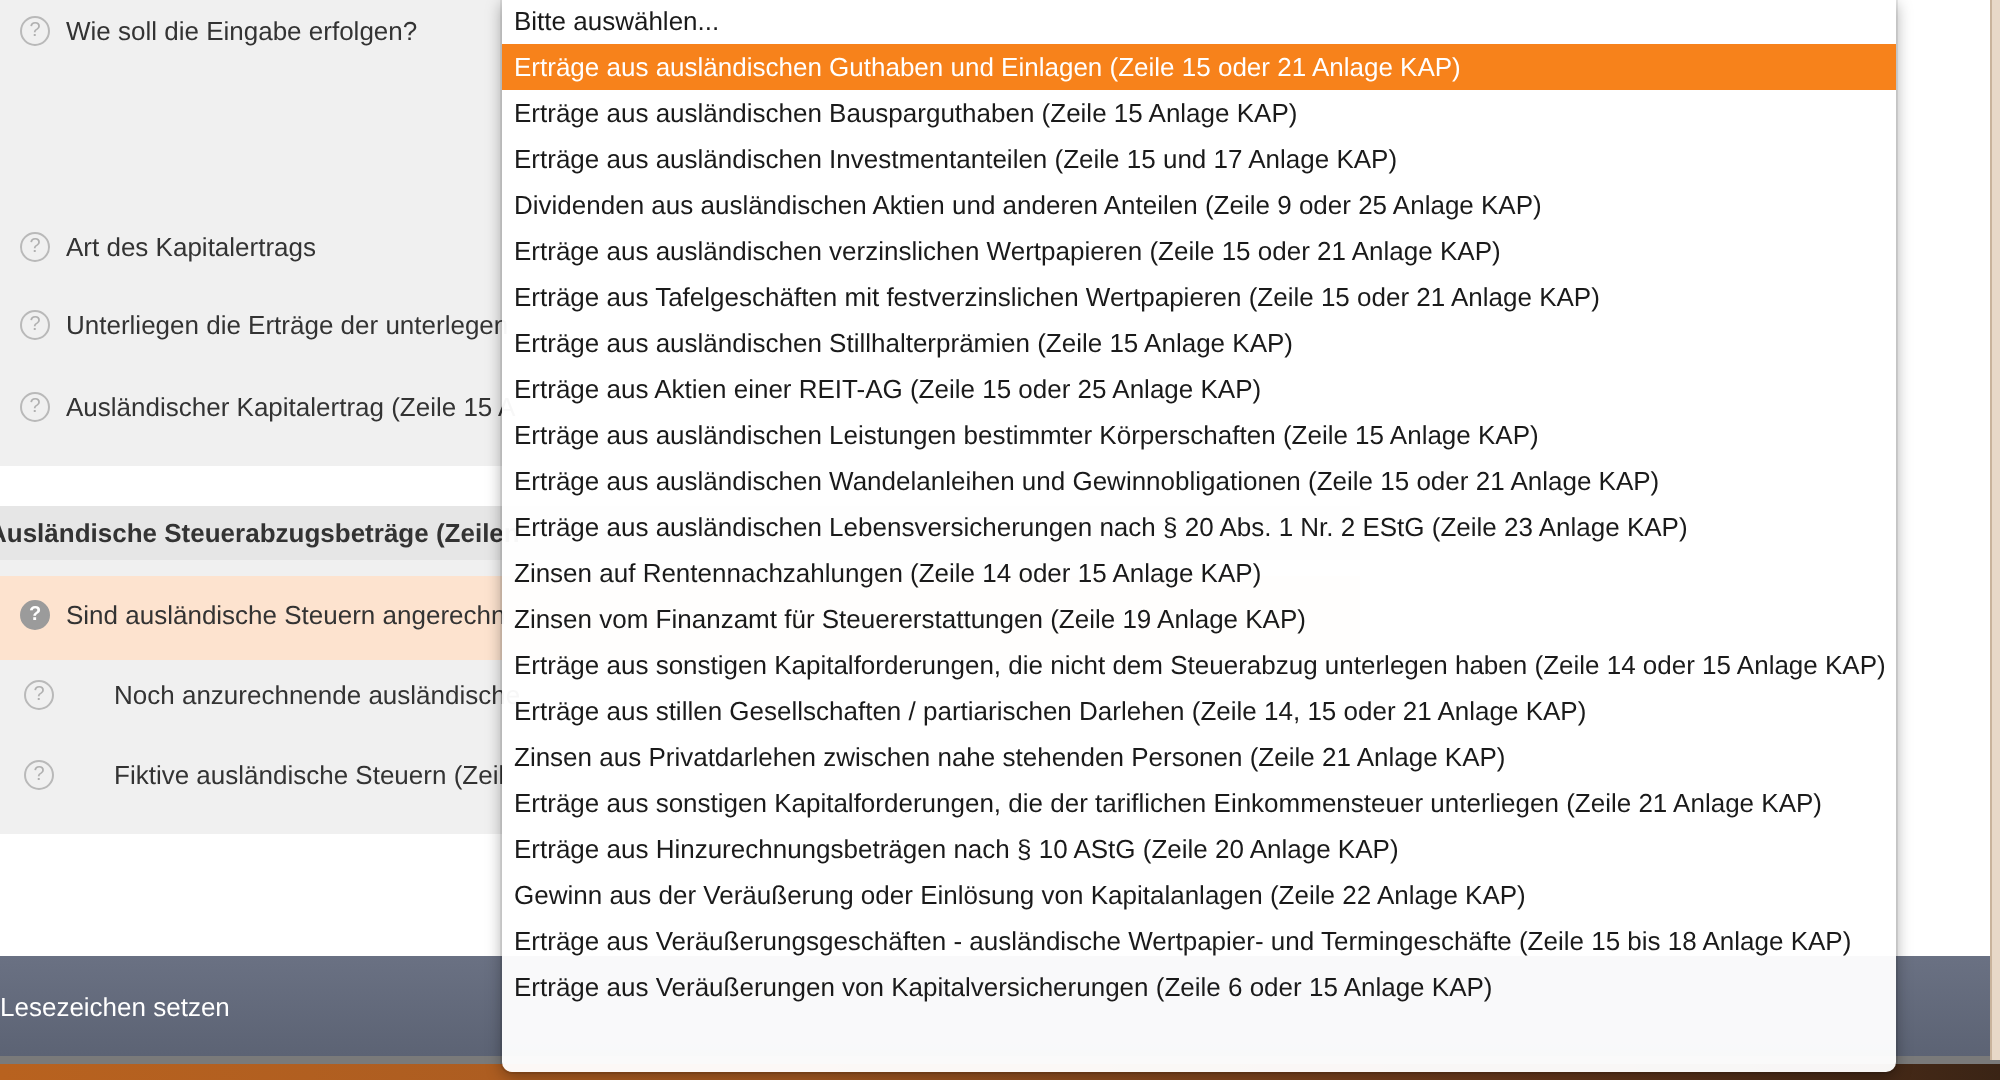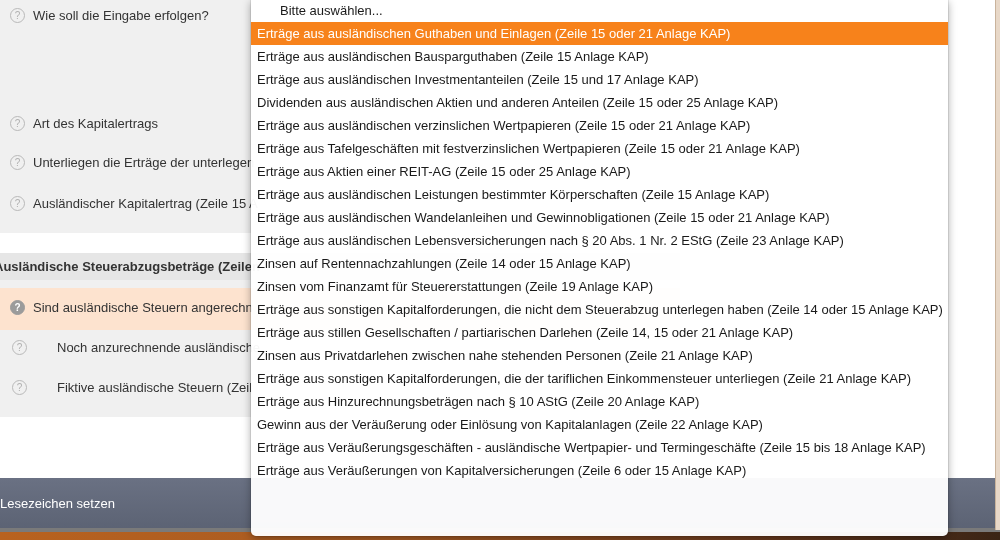--- a/index.html
+++ b/index.html
@@ -85,21 +85,21 @@
       border-radius: 0 0 5px 5px;
       box-shadow: 0 2px 8px rgba(0,0,0,0.35), 0 0 0 1px rgba(0,0,0,0.08);
       padding-top: 0;
       z-index: 10;
     }
     .dd-item {
       height: 23px; line-height: 23px; padding-left: 6px;
       font-size: 13px; color: #1a1a1a; white-space: nowrap;
       cursor: default;
     }
-    .dd-item.first { height: 22px; line-height: 22px; margin-left: 23px; }
+    .dd-item.first { height: 22px; line-height: 22px; }
     .dd-item.selected { background: #f7821b; color: #ffffff; }
 
     .right-edge {
       position: absolute; left: 995px; top: 0; width: 5px; height: 530px;
       background: #e8d8c8; border-left: 1px solid #c9b39c;
     }
   </style>
 </head>
 <body>
 
@@ -152,23 +152,24 @@
   <div class="bottom-strip"></div>
   <div class="bottom-wood"></div>
   <div class="right-edge"></div>
 </div>
 
 <div class="dropdown">
   <div class="dd-item first">Bitte auswählen...</div>
   <div class="dd-item selected">Erträge aus ausländischen Guthaben und Einlagen (Zeile 15 oder 21 Anlage KAP)</div>
   <div class="dd-item">Erträge aus ausländischen Bausparguthaben (Zeile 15 Anlage KAP)</div>
   <div class="dd-item">Erträge aus ausländischen Investmentanteilen (Zeile 15 und 17 Anlage KAP)</div>
-  <div class="dd-item">Dividenden aus ausländischen Aktien und anderen Anteilen (Zeile 15 oder 25 Anlage KAP)</div>
+  <div class="dd-item">Dividenden aus ausländischen Aktien und anderen Anteilen (Zeile 9 oder 25 Anlage KAP)</div>
   <div class="dd-item">Erträge aus ausländischen verzinslichen Wertpapieren (Zeile 15 oder 21 Anlage KAP)</div>
   <div class="dd-item">Erträge aus Tafelgeschäften mit festverzinslichen Wertpapieren (Zeile 15 oder 21 Anlage KAP)</div>
+  <div class="dd-item">Erträge aus ausländischen Stillhalterprämien (Zeile 15 Anlage KAP)</div>
   <div class="dd-item">Erträge aus Aktien einer REIT-AG (Zeile 15 oder 25 Anlage KAP)</div>
   <div class="dd-item">Erträge aus ausländischen Leistungen bestimmter Körperschaften (Zeile 15 Anlage KAP)</div>
   <div class="dd-item">Erträge aus ausländischen Wandelanleihen und Gewinnobligationen (Zeile 15 oder 21 Anlage KAP)</div>
   <div class="dd-item">Erträge aus ausländischen Lebensversicherungen nach § 20 Abs. 1 Nr. 2 EStG (Zeile 23 Anlage KAP)</div>
   <div class="dd-item">Zinsen auf Rentennachzahlungen (Zeile 14 oder 15 Anlage KAP)</div>
   <div class="dd-item">Zinsen vom Finanzamt für Steuererstattungen (Zeile 19 Anlage KAP)</div>
   <div class="dd-item">Erträge aus sonstigen Kapitalforderungen, die nicht dem Steuerabzug unterlegen haben (Zeile 14 oder 15 Anlage KAP)</div>
   <div class="dd-item">Erträge aus stillen Gesellschaften / partiarischen Darlehen (Zeile 14, 15 oder 21 Anlage KAP)</div>
   <div class="dd-item">Zinsen aus Privatdarlehen zwischen nahe stehenden Personen (Zeile 21 Anlage KAP)</div>
   <div class="dd-item">Erträge aus sonstigen Kapitalforderungen, die der tariflichen Einkommensteuer unterliegen (Zeile 21 Anlage KAP)</div>

